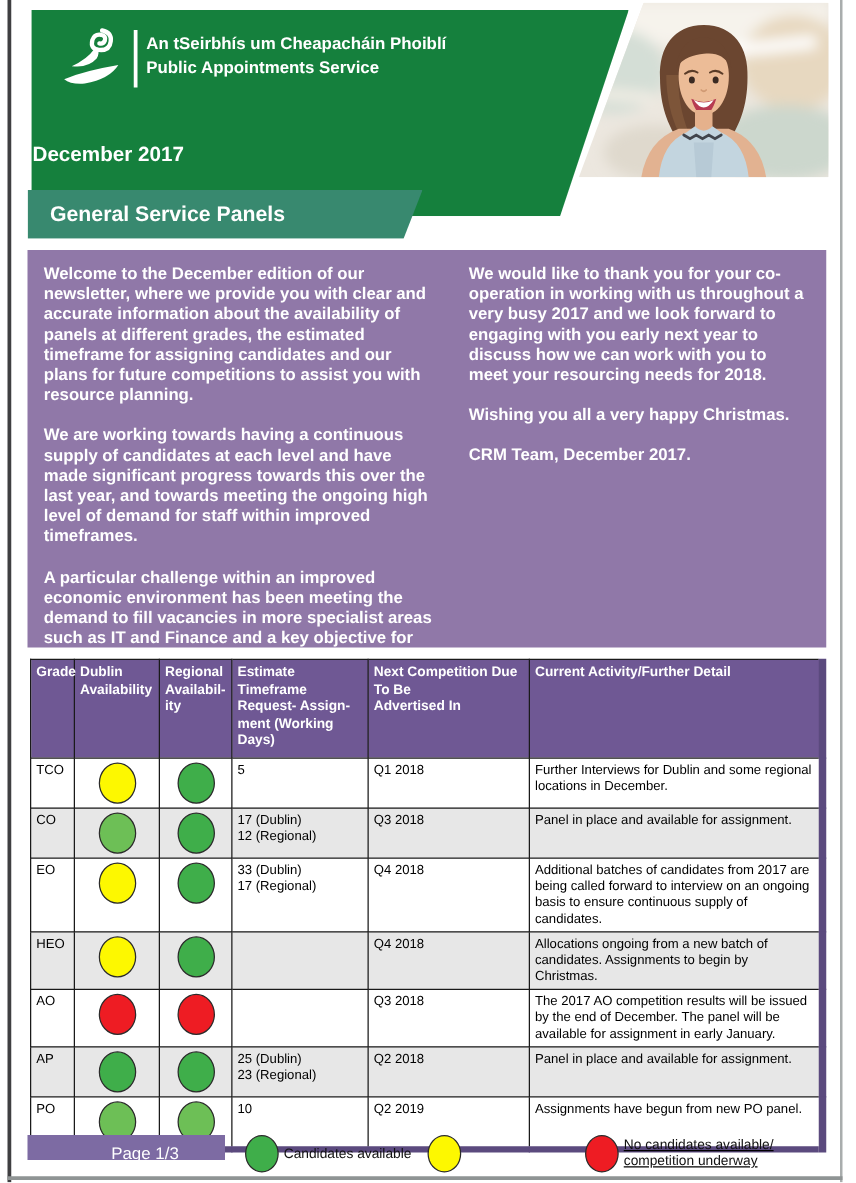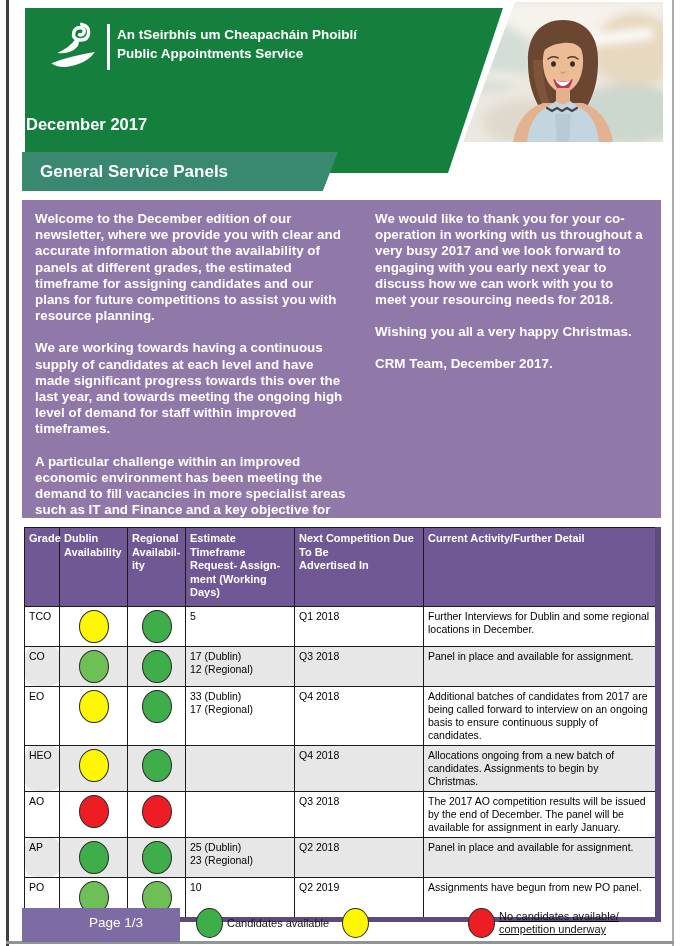--- a/index.html
+++ b/index.html
@@ -43,29 +43,29 @@
   table.panels { position:absolute; left:24px; top:527px; width:637px; border-collapse:collapse;
                  table-layout:fixed; border-left:1px solid #1a1a1a; border-top:1px solid #6f5894;
                  border-right:6px solid #5b4a7e; border-bottom:5px solid #5b4a7e; }
   col.c-grade{width:35px} col.c-dub{width:68px} col.c-reg{width:58px}
   col.c-est{width:109px} col.c-next{width:129px} col.c-act{width:auto}
   table.panels th { background:#6f5894; color:#fff; font-size:11px; font-weight:bold; text-align:left;
                     vertical-align:top; padding:4px 3px 6px 4px; border:1px solid #1a1a1a; white-space:pre-line; line-height:13.5px;margin-top:12px; }
   table.panels td { border:1px solid #1a1a1a; vertical-align:top; padding:3px 4px; height:36px;
                     font-size:10.5px; line-height:13px; color:#000; }
   table.panels tbody tr:nth-child(even) { background:#e7e7e7; }
-  td.grade { font-size:11px;border-radius:10px; }
+  td.grade { font-size:11px; }
   td.dot-cell { text-align:center; vertical-align:middle; }
   .dot { display:inline-block; width:30px; height:33px; border-radius:50%;
          border:1.6px solid #2b2b2b; vertical-align:middle; }
   td.time { white-space:pre-line; }
   td.activity { font-size:10px; line-height:12.5px; padding-right:6px; }
 
   
-  .page-badge { position:absolute; left:22px; top:908px; width:158px; height:34px; background:#7d6ba3;
+  .page-badge { position:absolute; left:22px; top:908px; width:158px; height:20px; background:#7d6ba3;
                 color:#fff; font-size:13.5px; text-align:center; line-height:30px;padding-left:30px; }
   .legend-item { position:absolute; top:906px; height:34px; display:flex; align-items:center; gap:4px; }
   .legend-item .dot { width:27px; height:30px; flex:0 0 auto; }
   .legend-item .legend-label { font-size:11px; line-height:13px; color:#111; white-space:pre-line; }
   .legend-0 { left:196px; } .legend-1 { left:342px; } .legend-2 { left:468px;text-decoration:underline; }
 </style>
 </head>
 <body>
 
 <div class="page">

